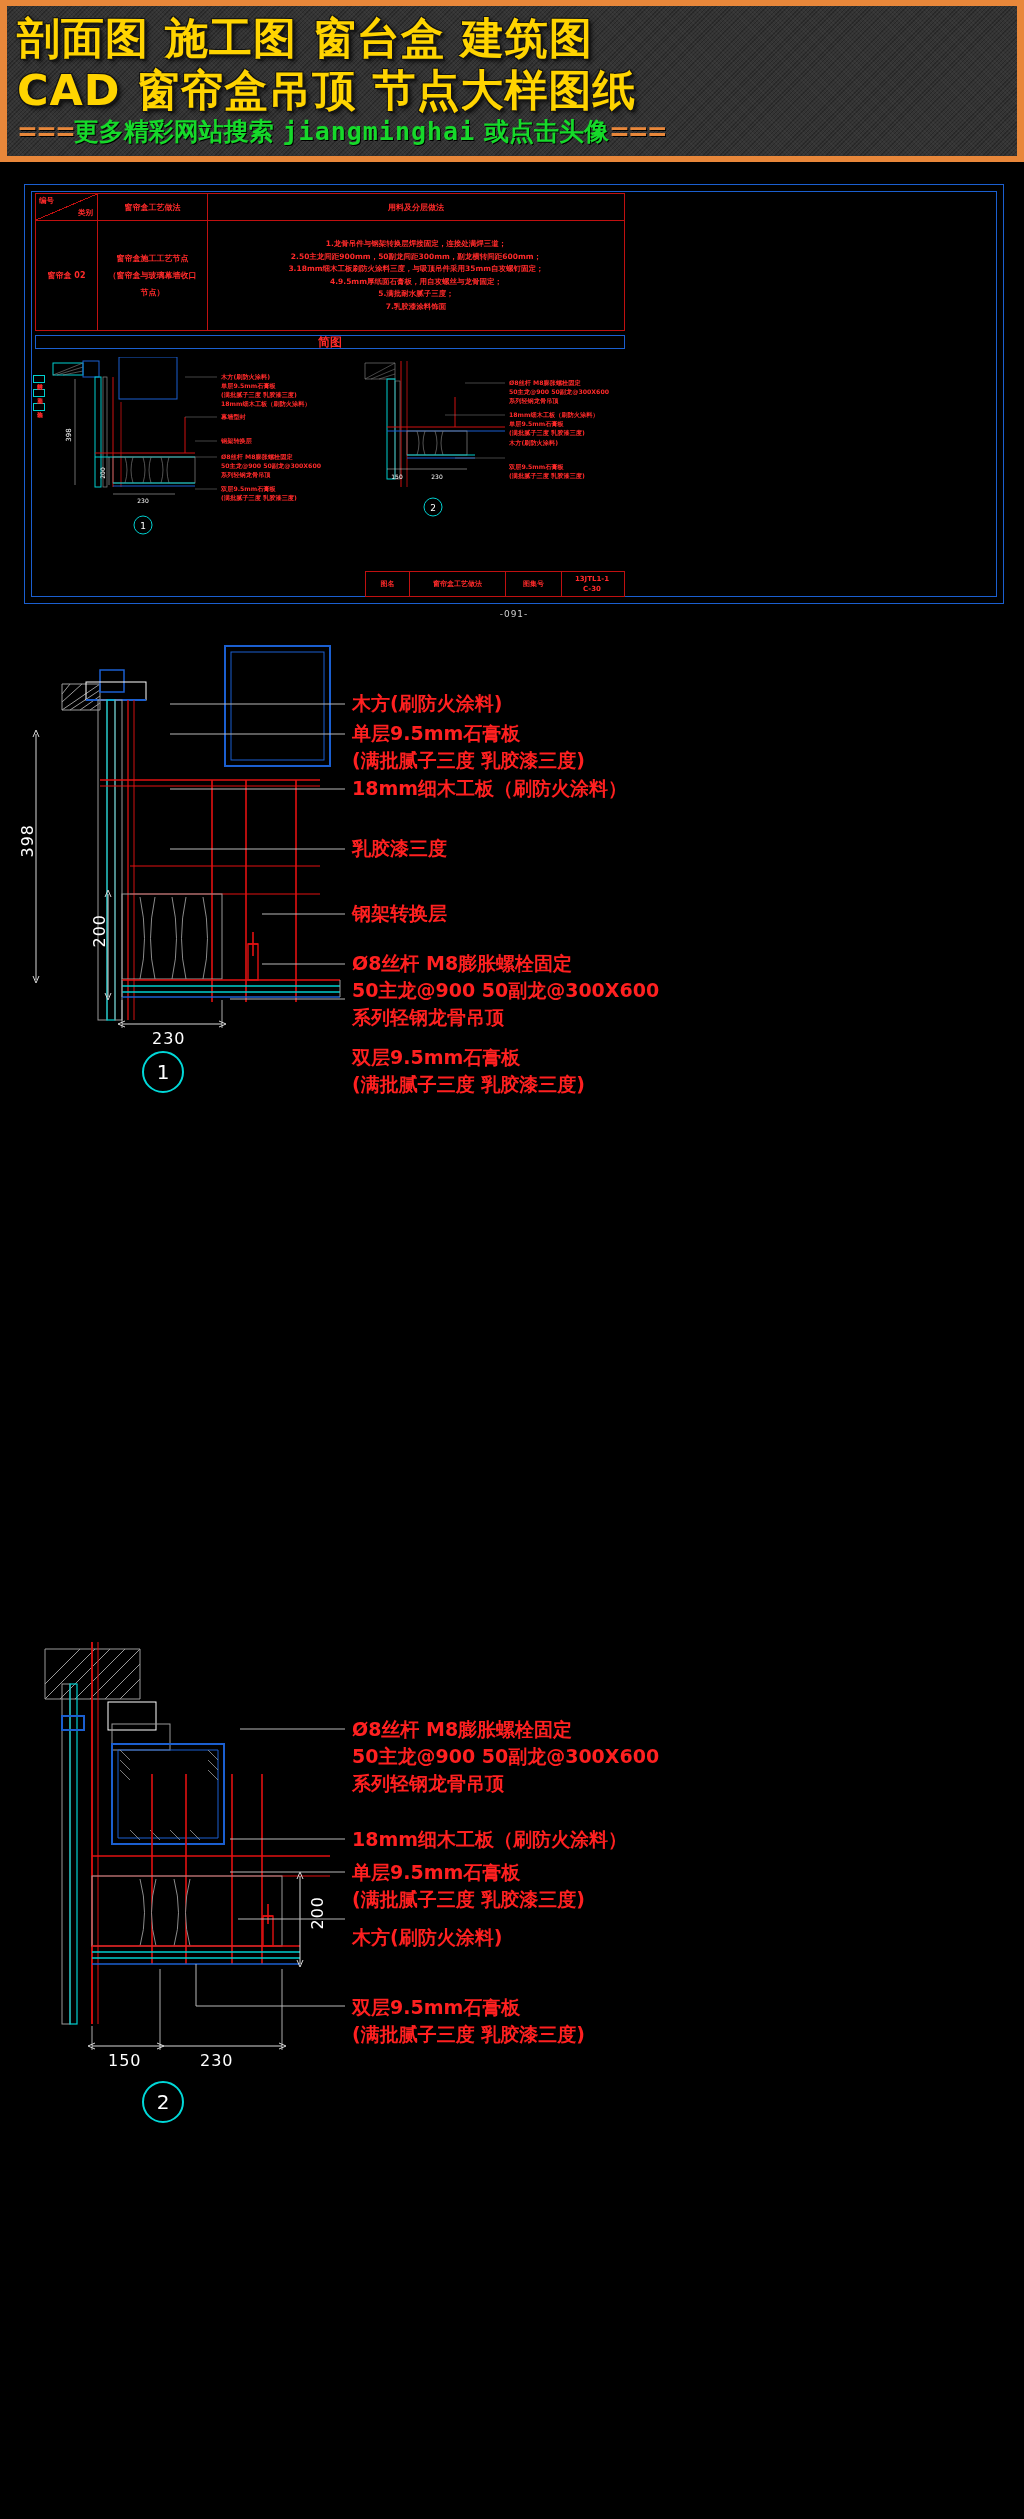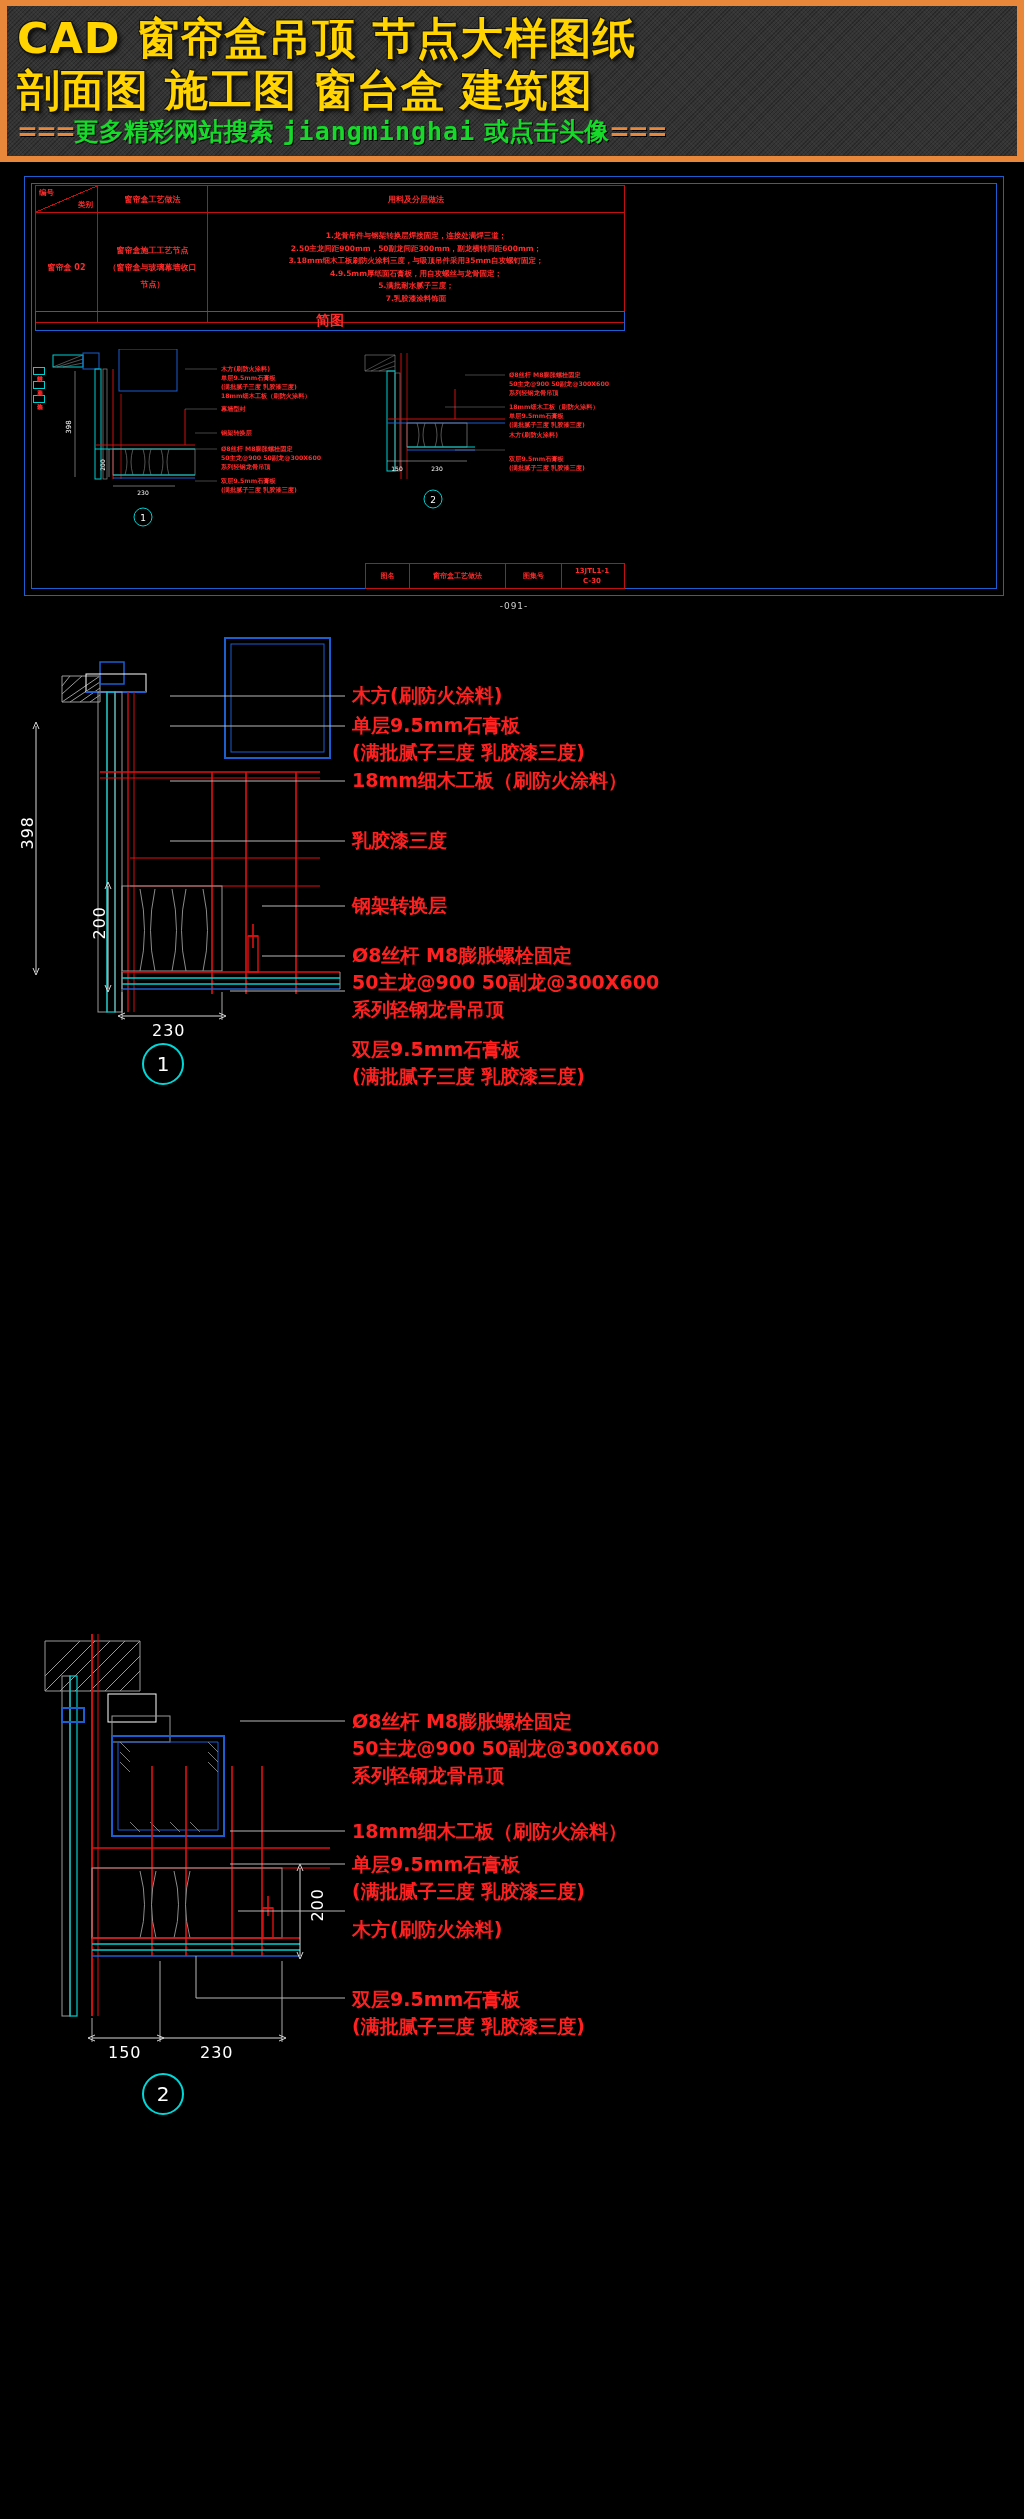--- a/index.html
+++ b/index.html
@@ -49,21 +49,21 @@
   }
   .banner-sub .dashes { color:#e8873a; letter-spacing:-2px; }
   .banner-sub .kw {
     font-family:"DejaVu Sans Mono","Liberation Mono",monospace;
     letter-spacing:1px;
   }
 
   
   .sheet {
     position:relative;
-    margin:14px 20px 0 24px;
+    margin:22px 20px 0 24px;
     height:420px;
     border:1px solid #1b5fd0;
     background:#000;
   }
   .sheet-inner {
     position:absolute; left:6px; top:6px; right:6px; bottom:6px;
     border:1px solid #1b5fd0;
   }
 
   
@@ -92,22 +92,22 @@
   .diag-cell .slash {
     position:absolute; left:0; top:0; width:100%; height:100%;
     background:linear-gradient(to bottom right, transparent calc(50% - .5px), #c01010 calc(50% - .5px), #c01010 calc(50% + .5px), transparent calc(50% + .5px));
   }
   .notes { list-style:none; margin:0; padding:0; }
   .notes li { font-size:7.5px; line-height:12.5px; color:#ff2a2a; white-space:nowrap; }
   .cell-body { height:110px; vertical-align:top; padding-top:4px; }
   .namecell { font-size:8px; line-height:17px; text-align:left; padding-left:4px; }
 
   .jianmtu-bar {
-    position:absolute; left:10px; top:134px; width:590px; height:20px;
-    border:1px solid #1b5fd0; color:#ff2a2a; font-size:14px; font-weight:bold;
+    position:absolute; left:10px; top:150px; width:590px; height:14px;
+    border:1px solid #1b5fd0; color:#ff2a2a; font-size:12px; font-weight:bold;
     display:flex; align-items:center; justify-content:center;
   }
 
   
   .sheet-canvas { position:absolute; left:10px; top:172px; width:590px; height:200px; }
 
   
   .titlestrip {
     position:absolute; left:340px; bottom:6px; width:260px; height:26px;
     display:flex; border:1px solid #c01010;
@@ -155,22 +155,22 @@
   .bubble {
     position:absolute; width:40px; height:40px; border-radius:50%;
     border:2px solid #00d8d8; color:#ffffff; font-size:20px;
     display:flex; align-items:center; justify-content:center;
   }
 </style>
 </head>
 <body>
 
 <div class="banner">
+  <div class="banner-line">剖面图  施工图  窗台盒  建筑图</div>
   <div class="banner-line">CAD  窗帘盒吊顶  节点大样图纸</div>
-  <div class="banner-line">剖面图  施工图  窗台盒  建筑图</div>
   <div class="banner-sub">
     <span class="dashes">===</span><span>更多精彩网站搜索</span>&nbsp;<span class="kw">jiangminghai</span>&nbsp;<span>或点击头像</span><span class="dashes">===</span>
   </div>
 </div>
 
 <div class="sheet">
   <div class="sheet-inner"></div>
 
   <table class="tbl">
     <tbody>

